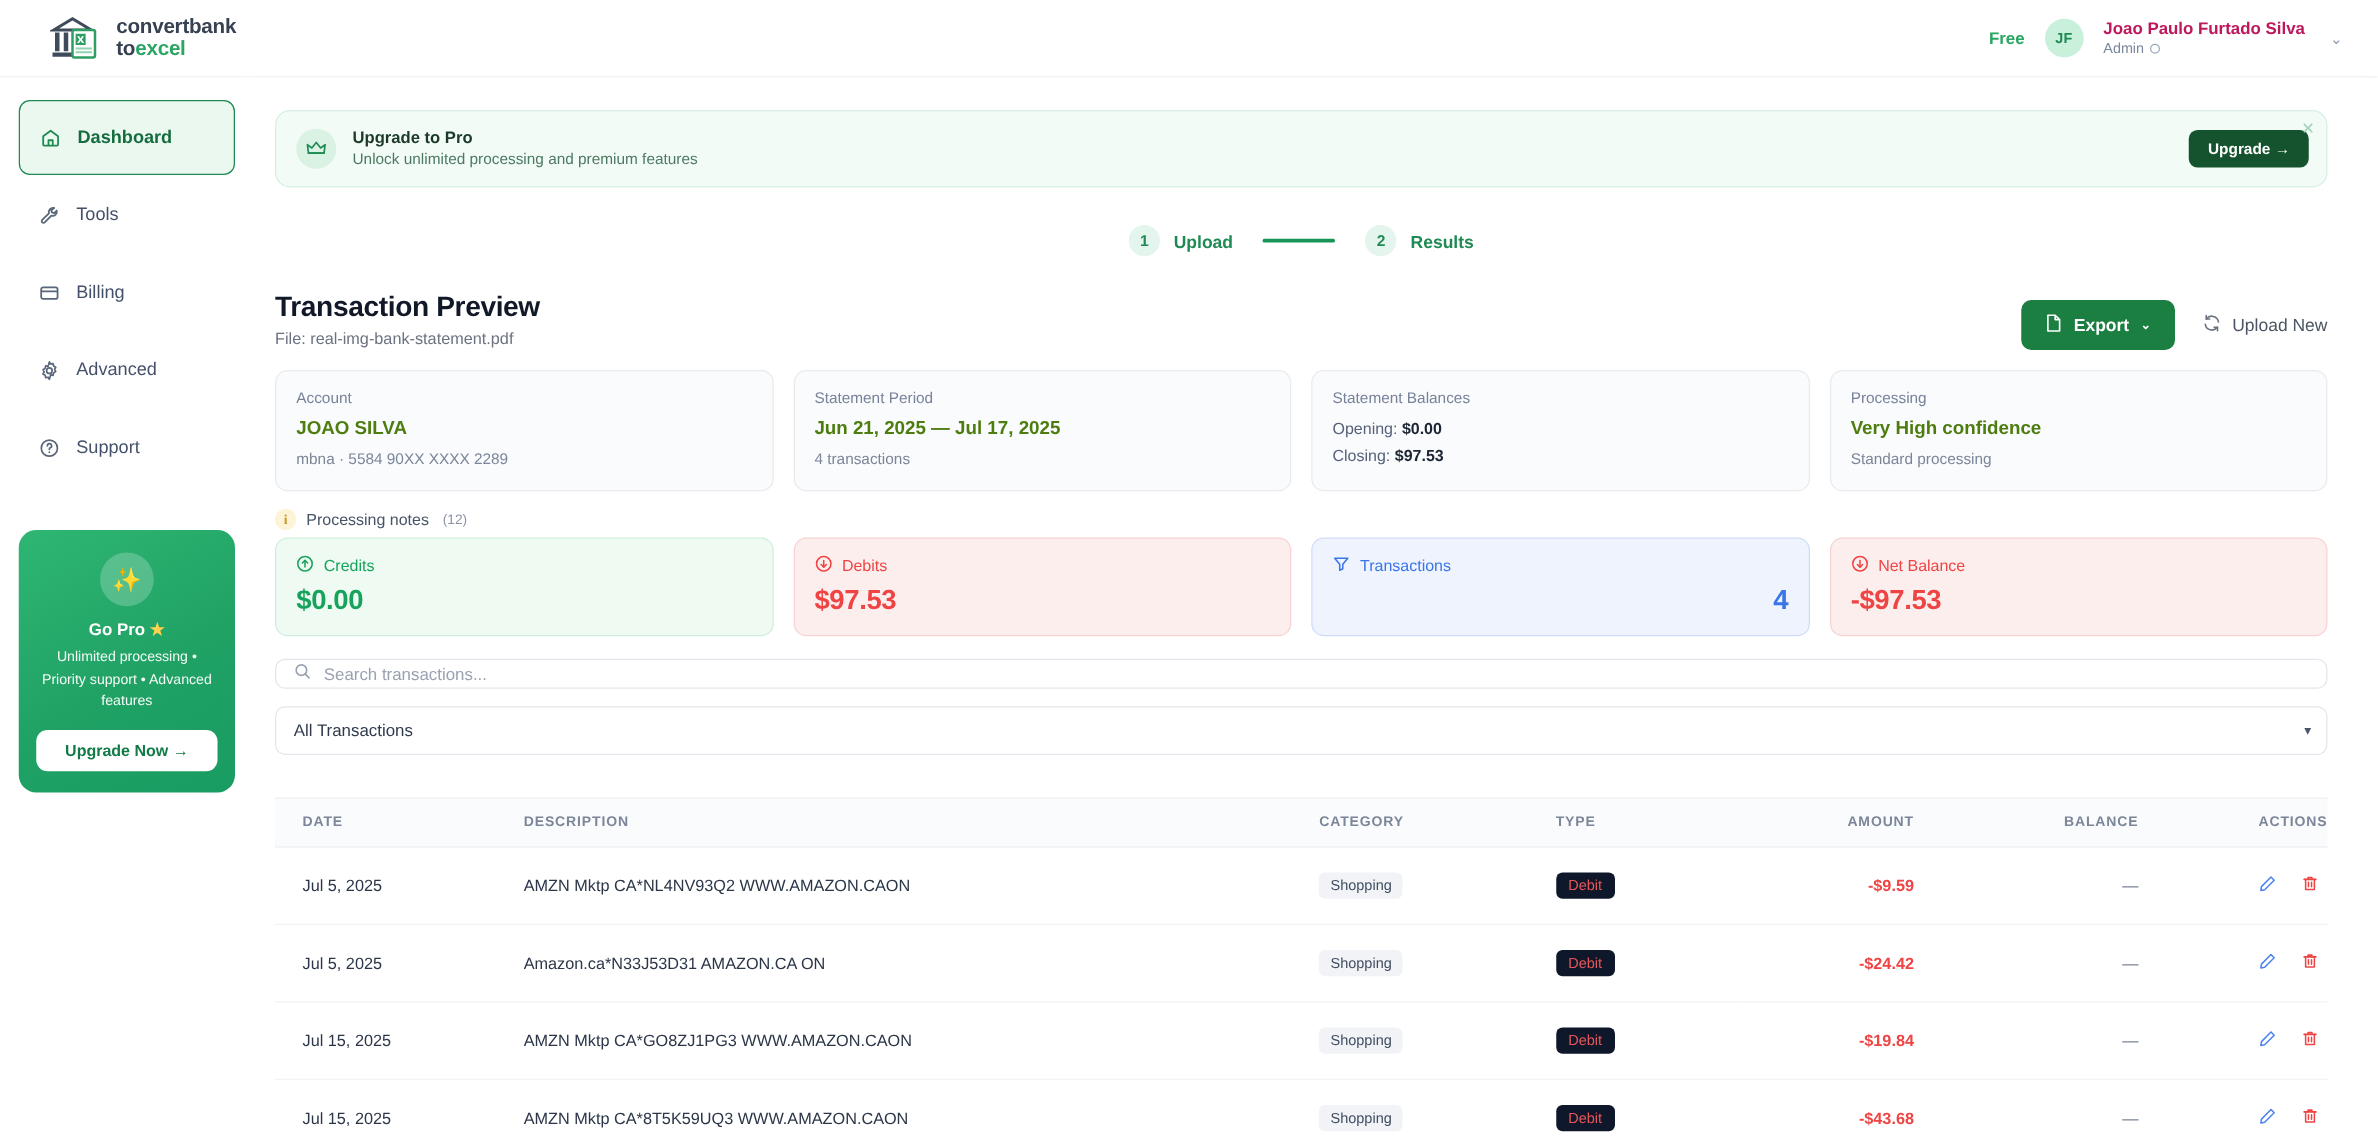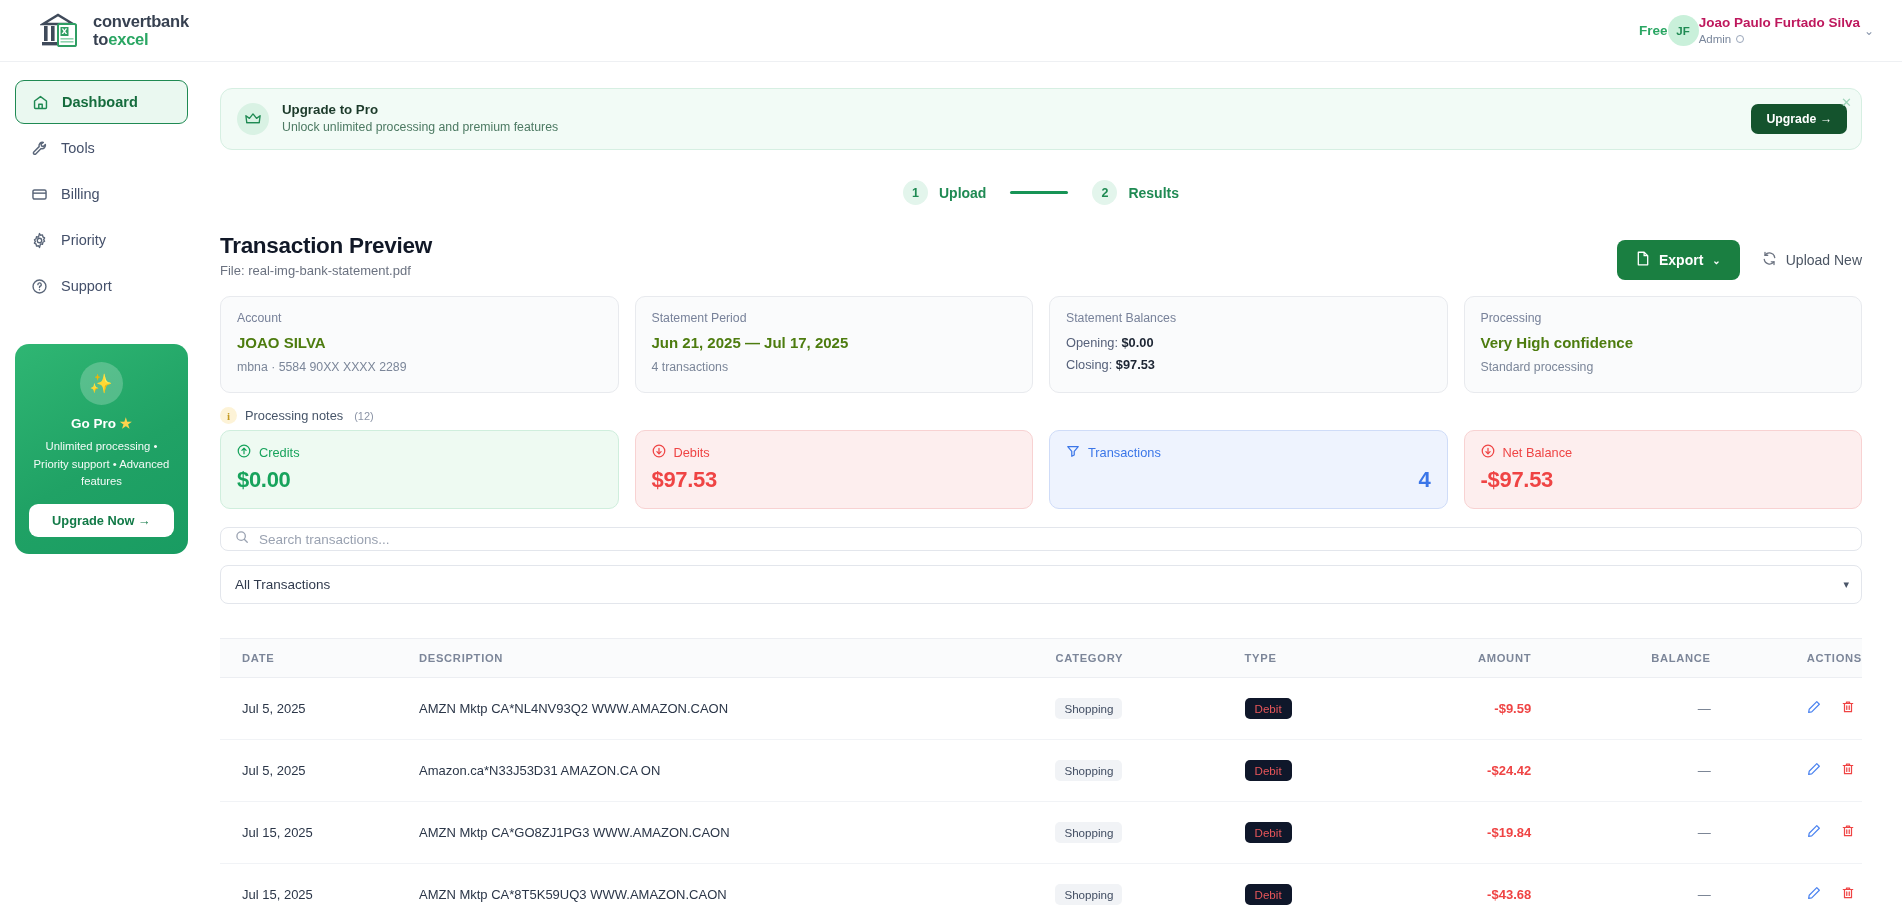--- a/index.html
+++ b/index.html
@@ -18,21 +18,21 @@
     display: flex; align-items: center; justify-content: space-between;
     padding: 0 28px 0 40px;
   }
   .brand { display: flex; align-items: center; gap: 11px; }
   .brand-mark { width: 42px; height: 40px; position: relative; }
   .brand-text { line-height: 1.08; }
   .brand-l1 { font-size: 16.5px; font-weight: 700; color: #374151; letter-spacing: -0.2px; }
   .brand-l2 { font-size: 16.5px; font-weight: 700; color: #374151; letter-spacing: -0.2px; }
   .brand-l2 em { font-style: normal; color: #2aa663; }
 
-  .topright { display: flex; align-items: center; }
+  .topright { display: flex; align-items: center; gap: 16px; }
   .plan-badge { font-size: 13.5px; color: #2aa663; font-weight: 600; }
   .avatar {
     width: 31px; height: 31px; border-radius: 50%;
     background: #c9f0da; color: #1f8a53;
     font-size: 11.5px; font-weight: 700;
     display: flex; align-items: center; justify-content: center;
     letter-spacing: .3px;
   }
   .user-meta { line-height: 1.25; }
   .user-name { font-size: 13.5px; color: #be185d; font-weight: 600; }
@@ -41,21 +41,21 @@
   .chev { color: #8b98ad; font-size: 12px; margin-left: 4px; }
 
   
   .sidebar {
     position: absolute; top: 62px; left: 0; width: 204px; height: 851px;
     background: #ffffff; border-right: 1px solid #e9ecf1;
     padding: 18px 15px 0 15px;
   }
   .nav-item {
     display: flex; align-items: center; gap: 13px;
-    height: 44px; padding: 0 15px; border-radius: 9px;
+    height: 60px; padding: 0 15px; border-radius: 9px;
     font-size: 14.5px; color: #44506a; font-weight: 500;
     margin-bottom: 2px;
   }
   .nav-item .ico { width: 18px; height: 18px; display: flex; align-items: center; justify-content: center; }
   .nav-item.active {
     background: #eaf8f0; color: #156c3d; font-weight: 600;
     border: 1.3px solid #1f8a53;
   }
   .nav-spacer { height: 22px; }
 
@@ -288,21 +288,21 @@
     <span>Billing</span>
   </div>
 
   <div class="nav-item">
     <span class="ico">
       <svg width="17" height="17" viewBox="0 0 20 20" fill="none" stroke="#5a6679" stroke-width="1.6">
         <circle cx="10" cy="10" r="2.6"></circle>
         <path d="M10 1.8l1.2 2 2.3-.4.5 2.3 2 1.2-1.1 2 1.1 2-2 1.2-.5 2.3-2.3-.4L10 18.2l-1.2-2-2.3.4-.5-2.3-2-1.2 1.1-2-1.1-2 2-1.2.5-2.3 2.3.4z" stroke-linejoin="round"></path>
       </svg>
     </span>
-    <span>Priority</span>
+    <span>Advanced</span>
   </div>
 
   <div class="nav-item">
     <span class="ico">
       <svg width="17" height="17" viewBox="0 0 20 20" fill="none" stroke="#5a6679" stroke-width="1.6">
         <circle cx="10" cy="10" r="7.6"></circle>
         <path d="M8.1 7.8a2 2 0 1 1 2.6 1.9c-.5.2-.7.6-.7 1.1v.4" stroke-linecap="round"></path>
         <circle cx="10" cy="13.9" r=".85" fill="#5a6679" stroke="none"></circle>
       </svg>
     </span>

